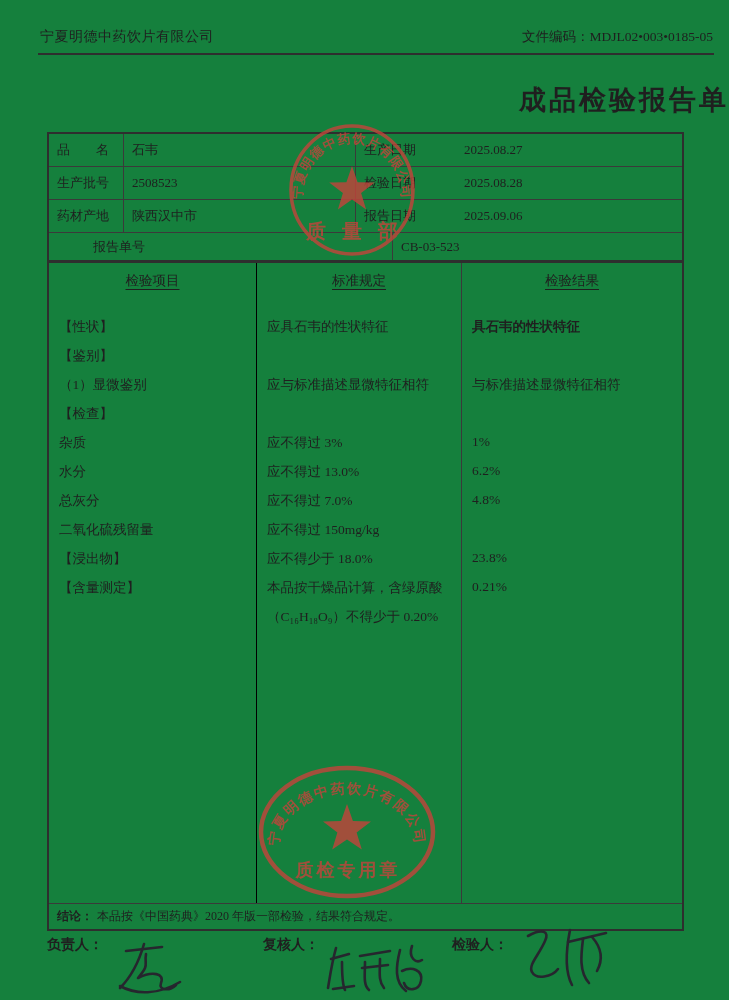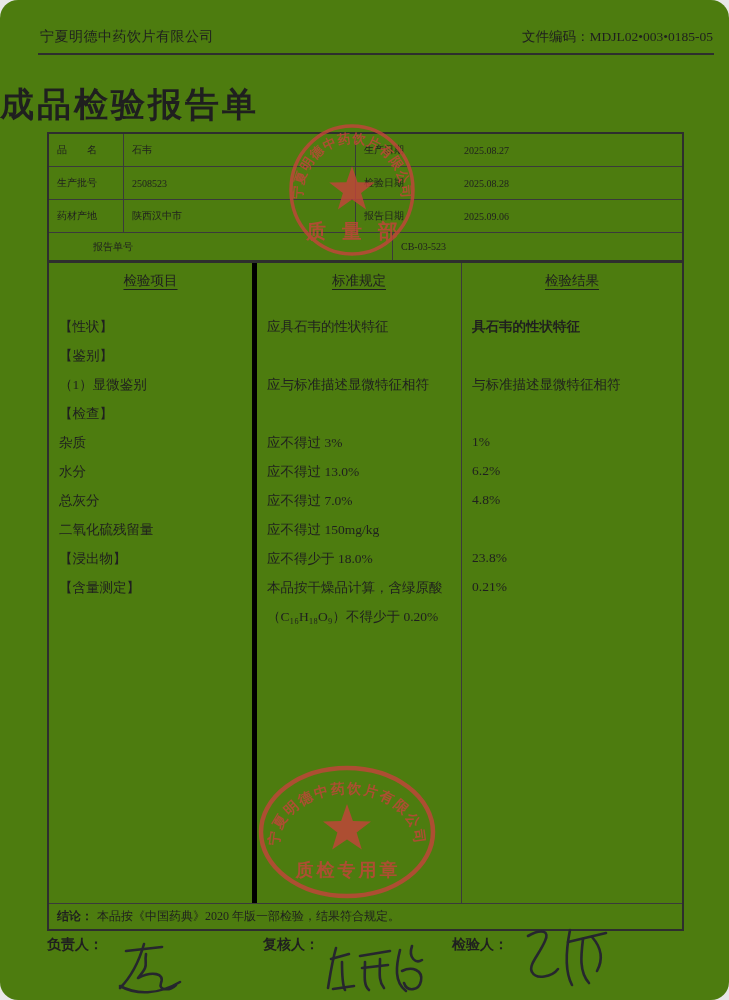--- a/index.html
+++ b/index.html
@@ -1,45 +1,45 @@
 <!DOCTYPE html>
 <html><head>
 <meta charset="utf-8">
 <style>
   html,body{margin:0;padding:0;background:#e8e8e8;}
   .page{
-    position:relative;width:729px;height:1000px;background:#4d7c0f;
+    position:relative;width:729px;height:1000px;background:#15803d;
     font-family:"Liberation Serif","DejaVu Serif",serif;color:#1f1f1f;
-    overflow:hidden;margin:0 auto;border-radius:18px;
+    overflow:hidden;margin:0 auto;
   }
   
   .hdr-company{position:absolute;left:40px;top:28px;font-size:14px;letter-spacing:.5px;}
   .hdr-code{position:absolute;right:16px;top:28px;font-size:13.5px;}
   .hdr-rule{position:absolute;left:38px;top:53px;width:676px;height:2px;background:#2e2e2e;}
   
-  .title{position:absolute;left:0;top:82px;width:100%;text-align:left;
-         font-size:34px;font-weight:bold;letter-spacing:3px;}
+  .title{position:absolute;left:0;top:82px;width:100%;text-align:right;
+         font-size:27px;font-weight:bold;letter-spacing:3px;}
   
   .info-table{position:absolute;left:47px;top:132px;width:637px;border:2px solid #2e2e2e;box-sizing:border-box;background:transparent;}
-  .irow{display:flex;height:32px;border-bottom:1px solid #3a3a3a;align-items:flex-end;font-size:10px;font-family:Liberation Serif, serif;}
+  .irow{display:flex;height:32px;border-bottom:1px solid #3a3a3a;align-items:flex-end;font-size:13px;font-family:Liberation Serif, serif;}
   .irow:last-child{border-bottom:none;height:27px;padding-left:36px;}
   .ic{box-sizing:border-box;height:100%;display:flex;align-items:center;padding-left:8px;}
   .ic-label{width:75px;border-right:1px solid #3a3a3a;justify-content:flex-start;}
   .ic-value{width:232px;border-right:1px solid #3a3a3a;}
   .ic-right{flex:1;}
   .ic-right .rlabel{width:78px;display:inline-block;}
   .ic-right .rvalue{margin-left:22px;}
   .ic-repno-label{width:308px;border-right:1px solid #3a3a3a;}
   .ic-repno-value{flex:1;}
   
   .main-table{position:absolute;left:47px;top:261px;width:637px;height:670px;
               border:2px solid #2e2e2e;box-sizing:border-box;display:flex;flex-direction:column;}
   .cols{flex:1;display:flex;position:relative;}
   .col{position:relative;box-sizing:border-box;height:100%;}
-  .col-items{width:208px;border-right:5px solid #000000;}
+  .col-items{width:208px;border-right:1px solid #000000;}
   .col-standard{width:205px;border-right:1px solid #3a3a3a;}
   .col-result{flex:1;}
   .col-header{margin-top:9px;text-align:center;font-size:13.5px;
               text-decoration:underline;text-underline-offset:4px;}
   .tline{position:absolute;left:10px;right:2px;font-size:13.5px;white-space:nowrap;}
   .concl{border-top:1px solid #3a3a3a;height:25px;display:flex;align-items:center;
          padding-left:8px;font-size:12px;}
   .concl b{margin-right:4px;}
   
   .sigrow{position:absolute;left:0;top:936px;width:100%;font-size:14px;}

